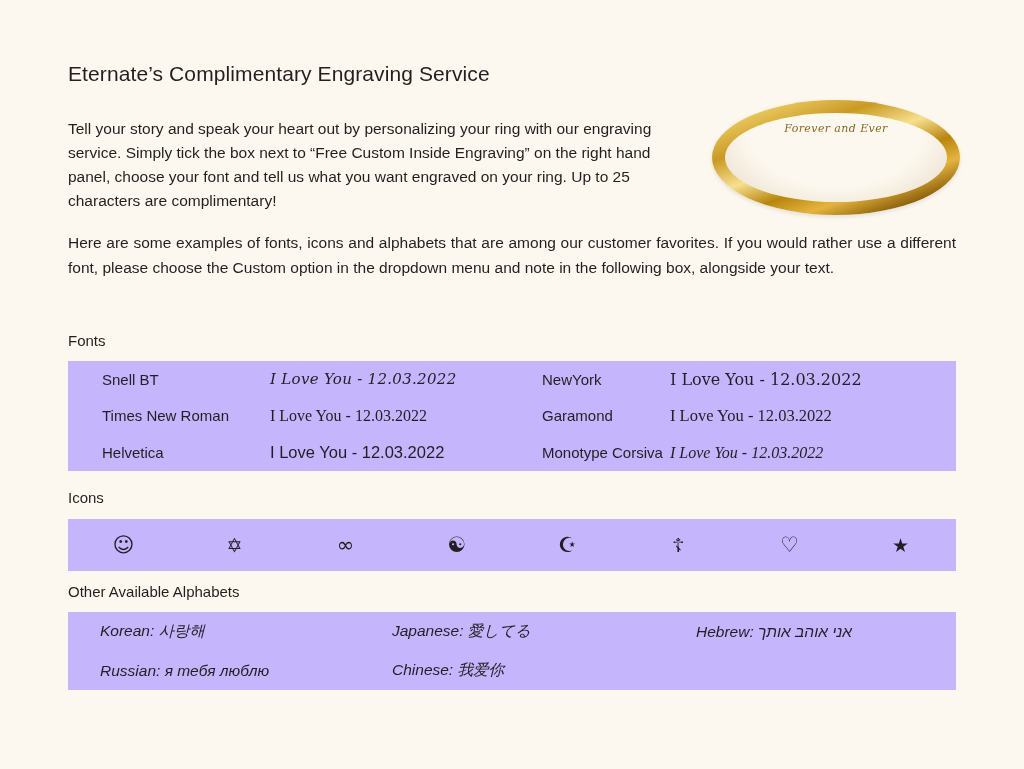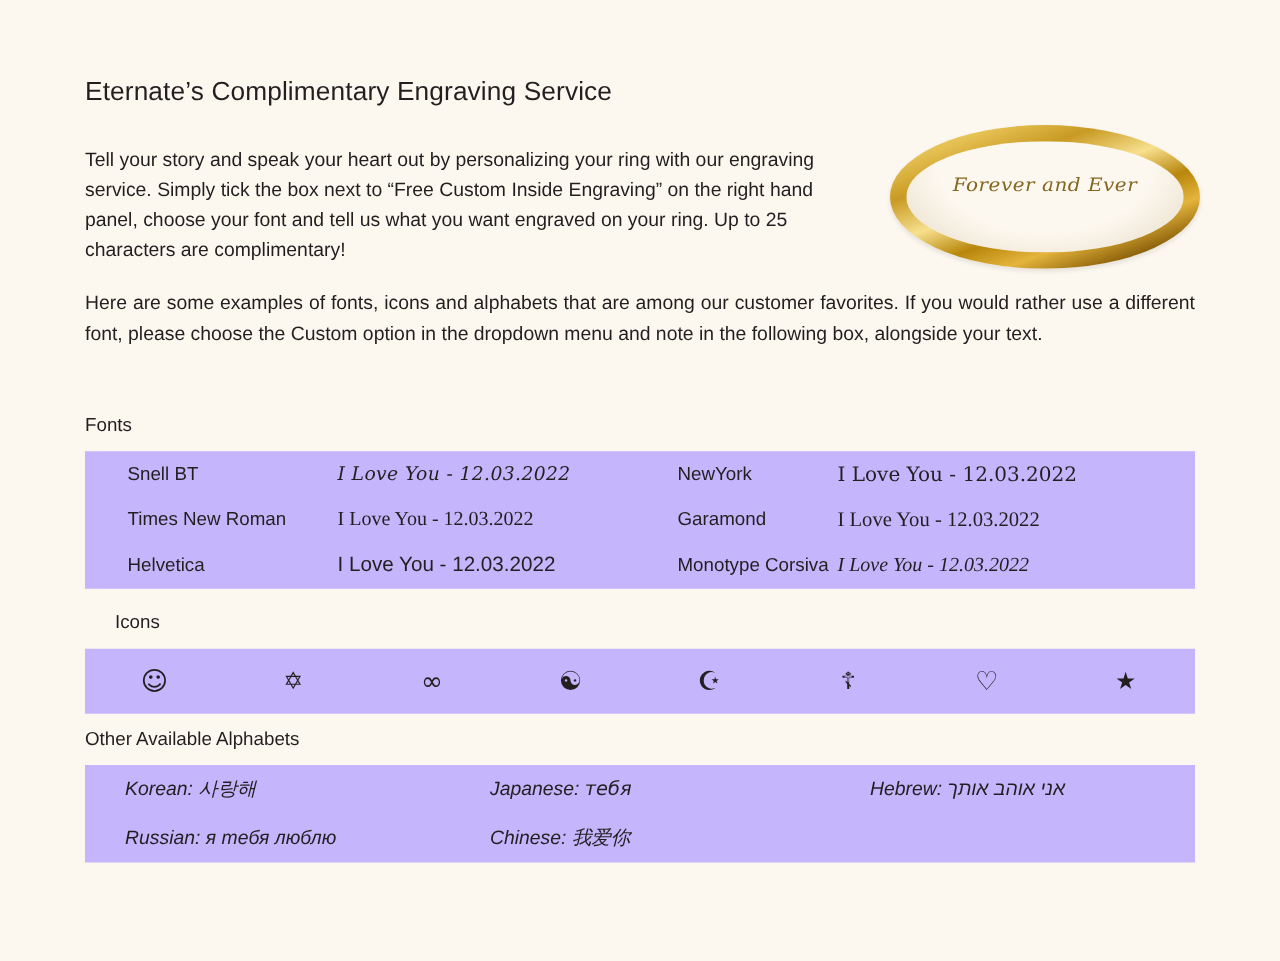--- a/index.html
+++ b/index.html
@@ -82,26 +82,25 @@
     background: radial-gradient(ellipse at 50% 20%, rgba(0,0,0,0.0) 55%, rgba(120,85,10,0.18) 100%);
   }
   .ring-engraving {
     position: absolute;
     left: 0;
     top: 22px;
     width: 248px;
     text-align: center;
     font-family: "DejaVu Serif", serif;
     font-style: italic;
-    font-size: 16px;
+    font-size: 11px;
     color: #7a5a10;
     letter-spacing: 0.4px;
     transform: scaleY(0.92);
     opacity: 0.92;
-    margin-top: 16px;
   }
   
   .sect-label {
     position: absolute;
     left: 68px;
     font-size: 15px;
     color: #231f20;
   }
   .panel {
     position: absolute;
@@ -199,21 +198,21 @@
       <div class="fcell-sample s-garamond">I Love You - 12.03.2022</div>
 
       <div></div>
       <div class="fcell-name">Helvetica</div>
       <div class="fcell-sample s-helvetica">I Love You - 12.03.2022</div>
       <div class="fcell-name">Monotype Corsiva</div>
       <div class="fcell-sample s-corsiva">I Love You - 12.03.2022</div>
     </div>
   </div>
 
-  <div class="sect-label" style="top:489px;margin-left:24px;">Icons</div>
+  <div class="sect-label" style="top:489px;">Icons</div>
   <div class="panel icons-panel">
     <div class="icons-row">
       <div class="icon-cell">☺</div>
       <div class="icon-cell small">✡</div>
       <div class="icon-cell">∞</div>
       <div class="icon-cell">☯</div>
       <div class="icon-cell">☪</div>
       <div class="icon-cell small">☦</div>
       <div class="icon-cell">♡</div>
       <div class="icon-cell small">★</div>
@@ -223,21 +222,21 @@
   <div class="sect-label" style="top:583px;">Other Available Alphabets</div>
   <div class="panel alpha-panel">
     <div class="alpha-grid">
       <div></div>
       <div class="alpha-item">
         <span class="lang">Korean:</span>
         <span class="word jp">사랑해</span>
       </div>
       <div class="alpha-item">
         <span class="lang">Japanese:</span>
-        <span class="word jp">тебя</span>
+        <span class="word jp">愛してる</span>
       </div>
       <div class="alpha-item">
         <span class="lang">Hebrew:</span>
         <span class="word">אני אוהב אותך</span>
       </div>
 
       <div></div>
       <div class="alpha-item">
         <span class="lang">Russian:</span>
         <span class="word">я тебя люблю</span>

